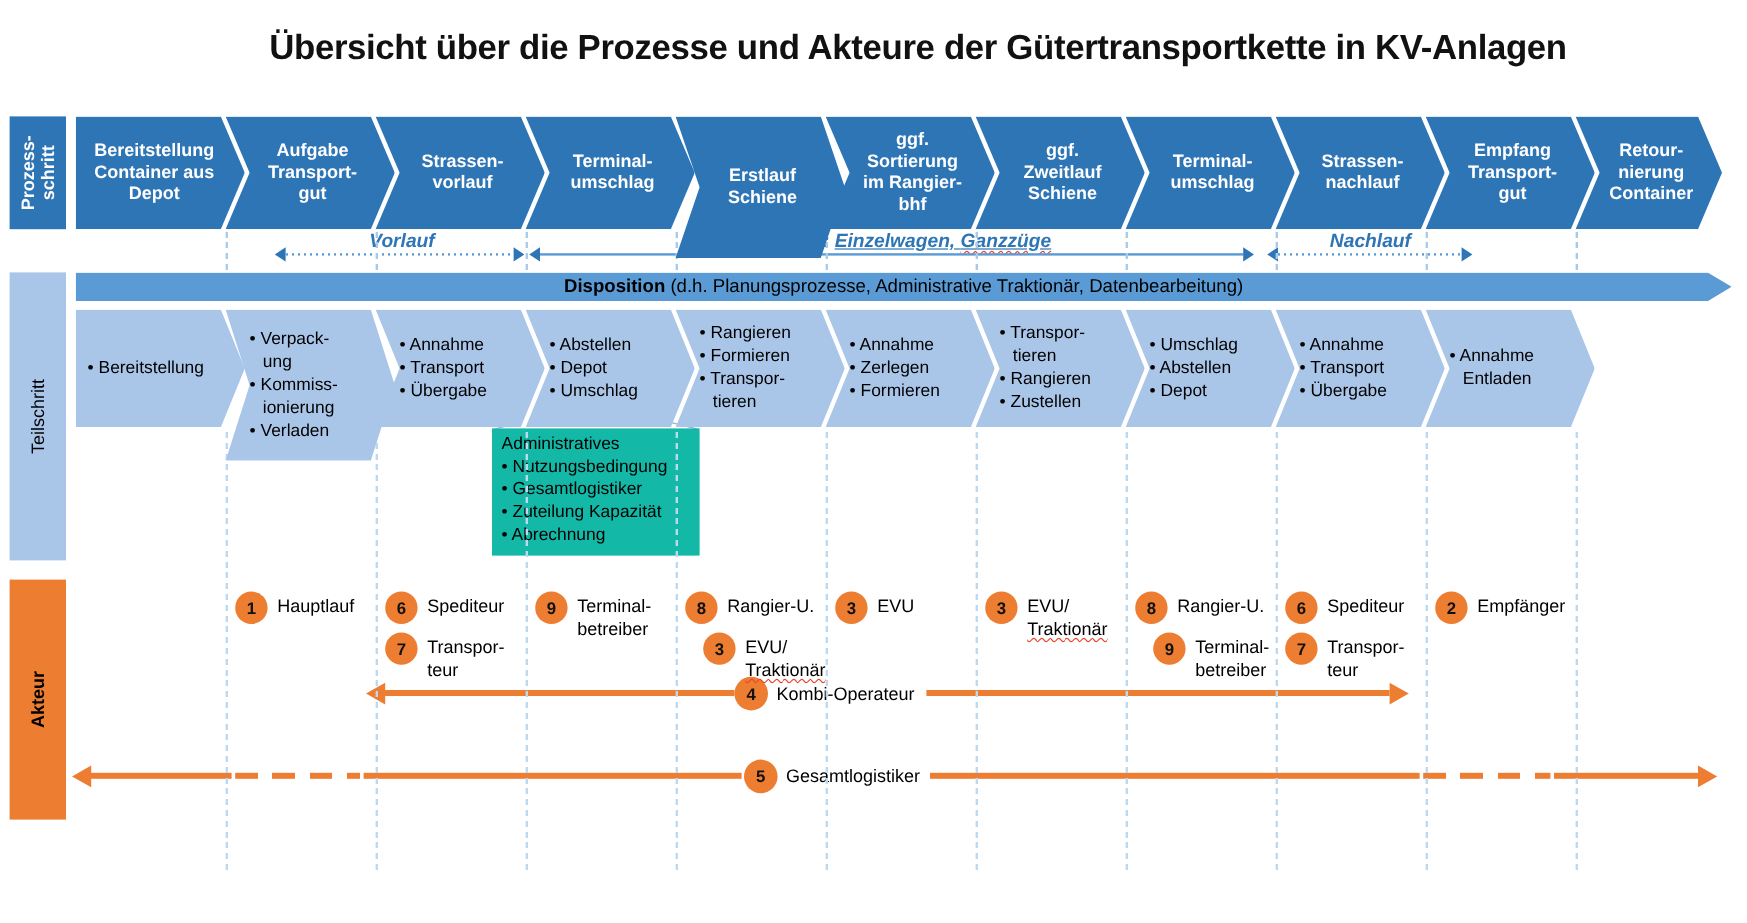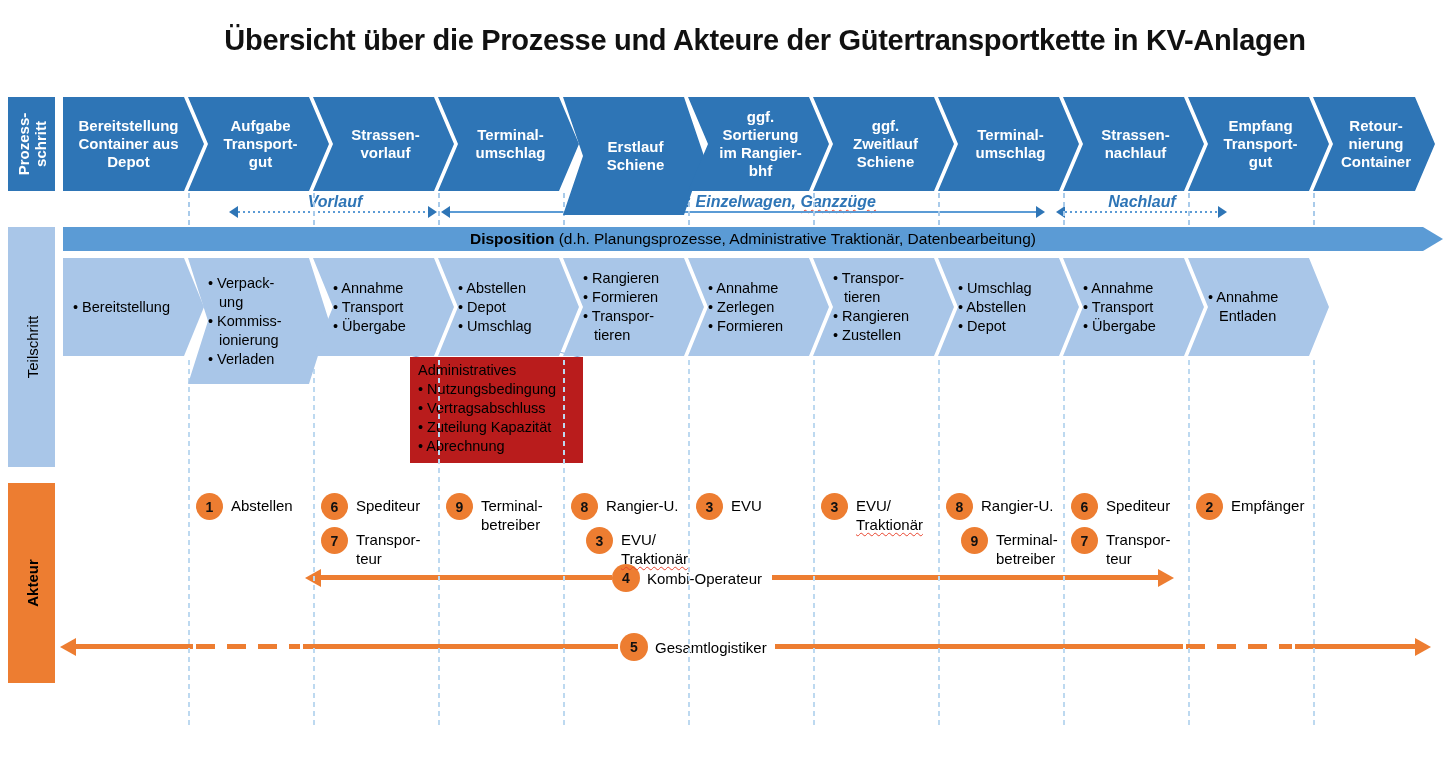--- a/index.html
+++ b/index.html
@@ -28,36 +28,36 @@
   .chev.light.first{padding-left:10px;}
   .ti{padding-left:11px;text-indent:-11px;white-space:pre-line;}
   
   .dispo{position:absolute;left:63px;top:227px;width:1380px;height:24px;background:#5B9BD5;
          clip-path:polygon(0 0,calc(100% - 20px) 0,100% 50%,calc(100% - 20px) 100%,0 100%);
          display:flex;align-items:center;justify-content:center;font-size:15.5px;color:#000;}
   .dispo b{font-weight:bold;}
   
   .phase-label{position:absolute;top:192px;height:20px;font-size:16px;font-weight:bold;
                font-style:italic;color:#2E75B6;text-align:center;line-height:20px;}
-  .u-sol{text-decoration-color:#2E75B6;}
+  .u-sol{text-decoration:underline;text-decoration-color:#2E75B6;}
   .u-wavy{text-decoration:underline wavy #e8442e;text-decoration-thickness:1px;text-underline-offset:2px;}
   .pline-dot{position:absolute;top:211px;height:2px;
              background:repeating-linear-gradient(90deg,#5B9BD5 0 2px,transparent 2px 5px);}
   .pline-sol{position:absolute;top:211px;height:2px;background:#5B9BD5;}
   .bhead-l{position:absolute;top:206px;width:0;height:0;border-top:6px solid transparent;
            border-bottom:6px solid transparent;border-right:9px solid #2E75B6;}
   .bhead-r{position:absolute;top:206px;width:0;height:0;border-top:6px solid transparent;
            border-bottom:6px solid transparent;border-left:9px solid #2E75B6;}
   
   .strip-dash{position:absolute;top:193px;height:32px;width:2px;
               background:repeating-linear-gradient(180deg,#A9CBEA 0 5px,transparent 5px 9px);}
   .col-dash{position:absolute;top:360px;height:365px;width:2px;
             background:repeating-linear-gradient(180deg,#BDD9F0 0 5px,transparent 5px 9px);}
   
-  .admin{position:absolute;left:410px;top:357px;width:173px;height:106px;background:#b91c1c;
+  .admin{position:absolute;left:410px;top:357px;width:173px;height:106px;background:#14b8a6;
          box-sizing:border-box;padding:4px 8px;font-size:14.5px;line-height:19px;color:#000;}
   .conn{position:absolute;height:0;border-top:1.5px solid #8FB2DC;transform-origin:left center;}
   
   .actor-item{position:absolute;display:flex;gap:8px;align-items:flex-start;}
   .num{width:27px;height:27px;border-radius:50%;background:#ED7D31;color:#111;font-weight:bold;
        font-size:14px;display:flex;align-items:center;justify-content:center;flex:none;}
   .alabel{font-size:15px;line-height:19px;white-space:pre-line;padding-top:3px;}
   
   .oline{position:absolute;height:5px;background:#ED7D31;}
   .oline-dash{position:absolute;height:5px;
@@ -109,21 +109,21 @@
   <div class="dispo">
     <span><b>Disposition</b><span> (d.h. Planungsprozesse, Administrative Traktionär, Datenbearbeitung)</span></span>
   </div>
 
   <div class="conn" style="left:412px;top:357px;width:23px;transform:rotate(-14deg);"></div>
   <div class="conn" style="left:557px;top:351px;width:25px;transform:rotate(14deg);"></div>
   <div class="admin">
     <div>Administratives</div>
     <div id="admin-items">
         <div class="ti">• Nutzungsbedingung</div>
-        <div class="ti">• Vertragsabschluss</div>
+        <div class="ti">• Gesamtlogistiker</div>
         <div class="ti">• Zuteilung Kapazität</div>
         <div class="ti">• Abrechnung</div>
       </div>
   </div>
 
   <div class="ohead-l" style="left:305px;top:569px;"></div>
   <div class="oline" style="left:318px;top:575px;width:294px;"></div>
   <div class="oarrow-badge" style="left:612px;top:564px;">
     <div class="num">4</div>
     <div class="blabel">Kombi-Operateur</div>
@@ -203,21 +203,21 @@
 tieren</div></div>
     <div class="chev light" style="left: 688px; top: 258px; width: 141px; height: 98px;"><div class="ti">• Annahme</div><div class="ti">• Zerlegen</div><div class="ti">• Formieren</div></div>
     <div class="chev light" style="left: 813px; top: 258px; width: 141px; height: 98px;"><div class="ti">• Transpor-
 tieren</div><div class="ti">• Rangieren</div><div class="ti">• Zustellen</div></div>
     <div class="chev light" style="left: 938px; top: 258px; width: 141px; height: 98px;"><div class="ti">• Umschlag</div><div class="ti">• Abstellen</div><div class="ti">• Depot</div></div>
     <div class="chev light" style="left: 1063px; top: 258px; width: 141px; height: 98px;"><div class="ti">• Annahme</div><div class="ti">• Transport</div><div class="ti">• Übergabe</div></div>
     <div class="chev light" style="left: 1188px; top: 258px; width: 141px; height: 98px;"><div class="ti">• Annahme
 Entladen</div></div>
     <div class="actor-item" style="left: 196px; top: 493px;">
       <div class="num">1</div>
-      <div class="alabel"><span>Abstellen</span></div>
+      <div class="alabel"><span>Hauptlauf</span></div>
     </div>
     <div class="actor-item" style="left: 321px; top: 493px;">
       <div class="num">6</div>
       <div class="alabel"><span>Spediteur</span></div>
     </div>
     <div class="actor-item" style="left: 321px; top: 527px;">
       <div class="num">7</div>
       <div class="alabel"><span>Transpor-
 teur</span></div>
     </div>

